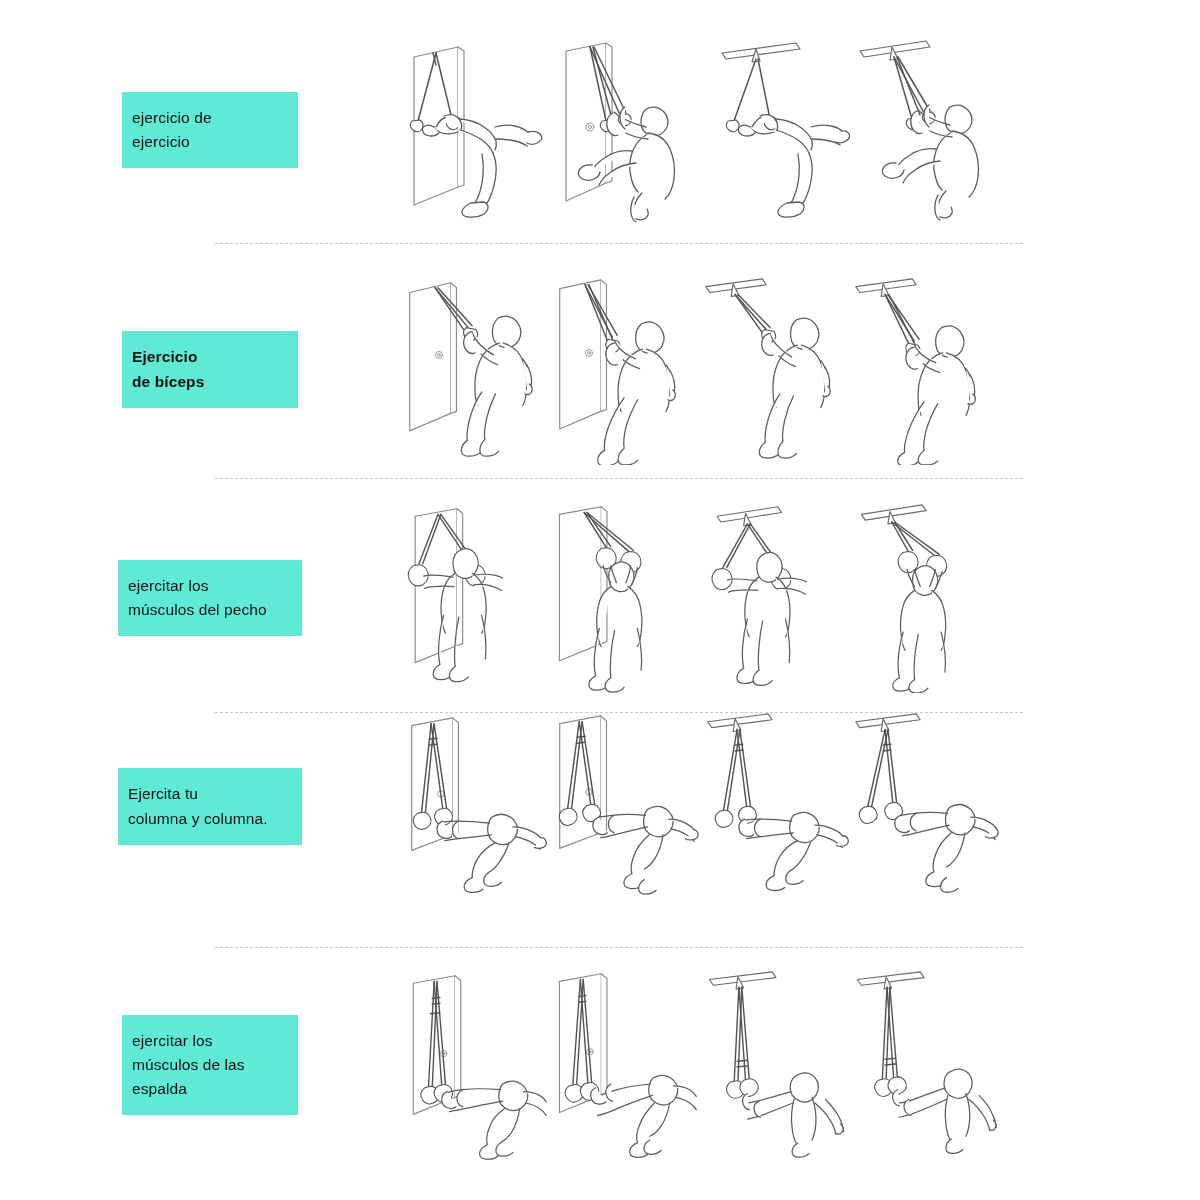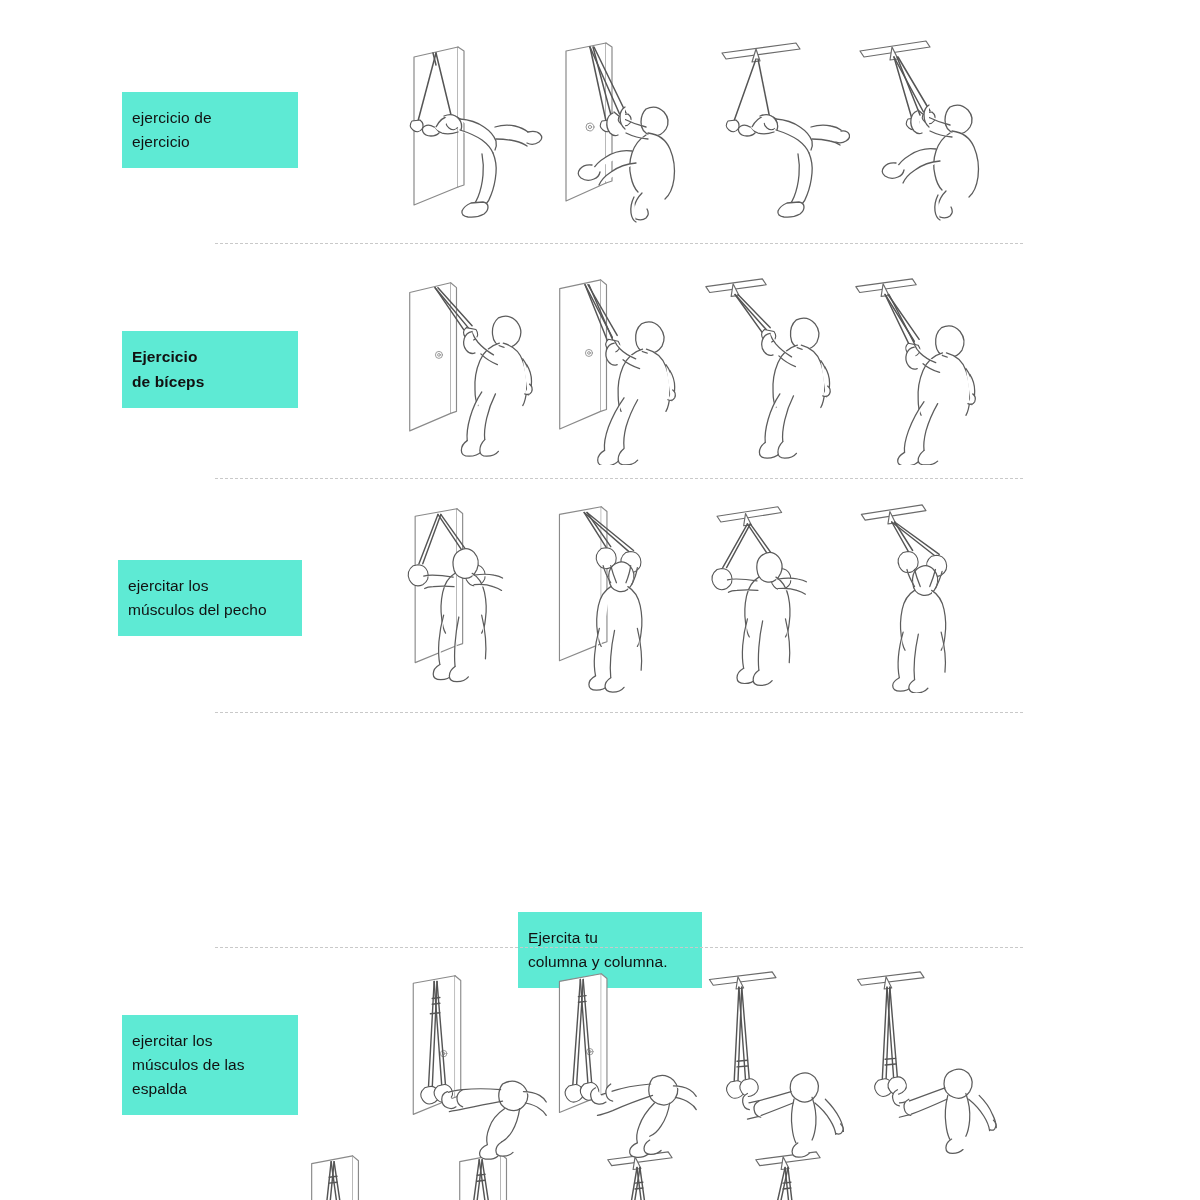--- a/index.html
+++ b/index.html
@@ -513,21 +513,21 @@
             <path d="M64 186 q-6 4 -6 8 q0 6 8 6 q8 0 12 -5"></path>
           </g>
         </svg>
       </div>
 
     </div>
   </div>
 
   <div class="divider" style="top:712px;"></div>
 
-  <div class="row" style="top:750px;height:195px;flex-direction:column;">
+  <div class="row" style="top:709px;height:195px;">
     <div class="label-col">
       <div class="label-box wide">
         <span class="ln">Ejercita tu</span>
         <span class="ln">columna y columna.</span>
       </div>
     </div>
     <div class="panels">
 
       <div class="panel">
         <svg viewBox="0 0 150 195" class="art">

